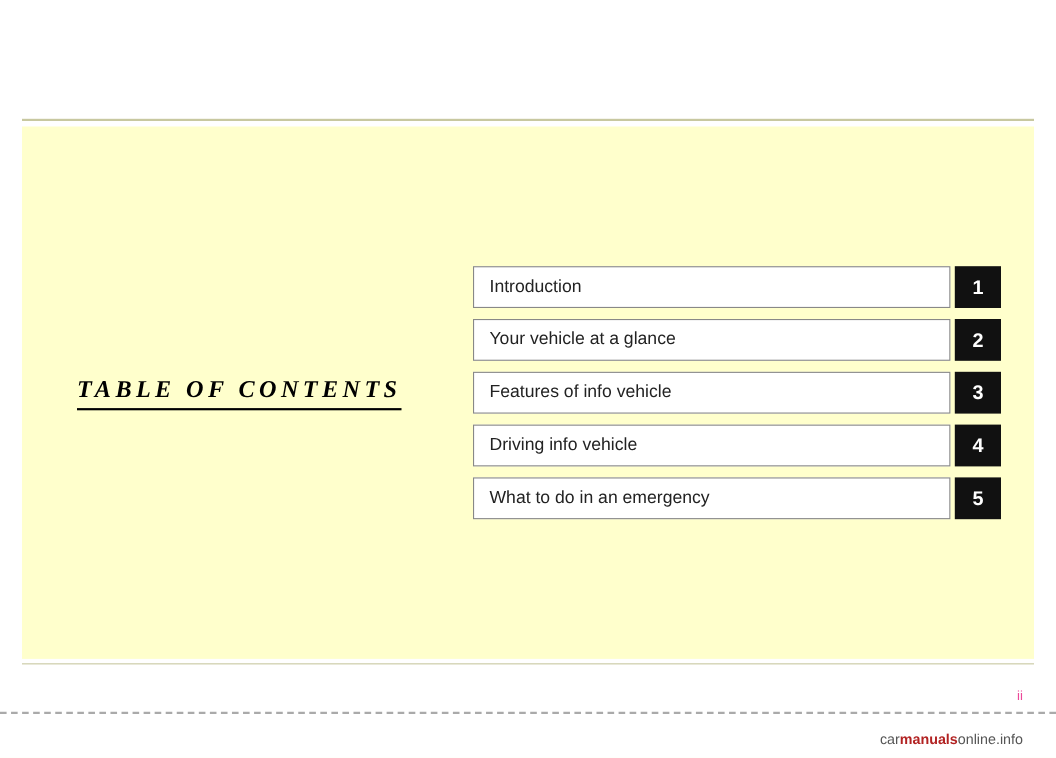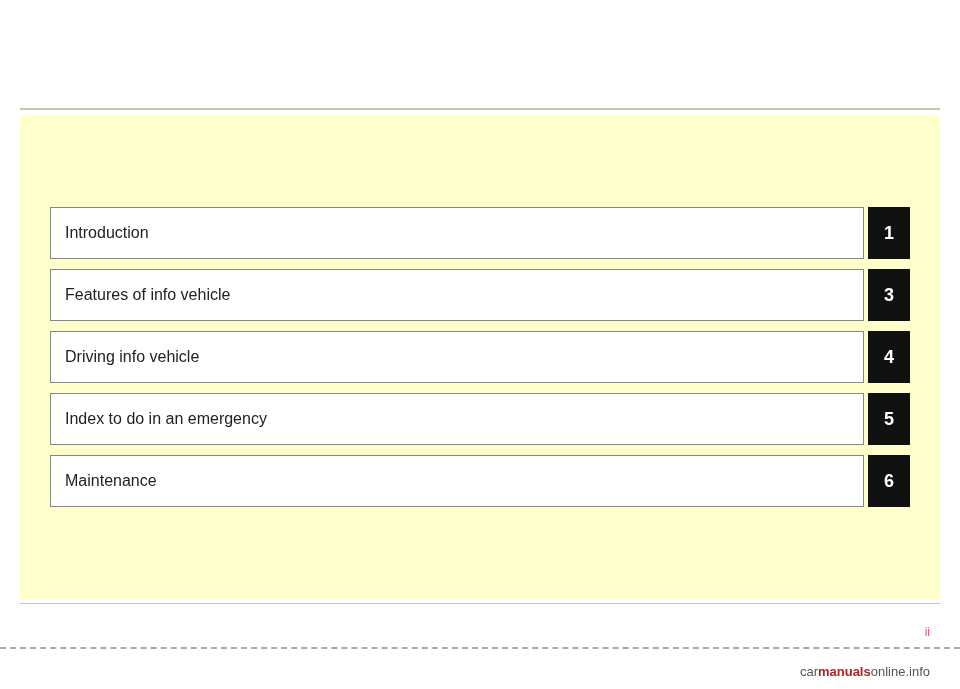--- a/index.html
+++ b/index.html
@@ -66,21 +66,21 @@
     .right-section {
       flex: 1;
       display: flex;
       flex-direction: column;
       gap: 10px;
     }
 
     .toc-row {
       display: flex;
       align-items: stretch;
-      height: 52px;
+      height: 38px;
     }
 
     .toc-label {
       flex: 1;
       border: 1.5px solid #888;
       background: #ffffff;
       display: flex;
       align-items: center;
       padding-left: 14px;
       font-size: 16px;
@@ -132,42 +132,45 @@
       font-weight: bold;
     }
   </style>
 </head>
 <body>
 
 <div class="top-line"></div>
 
 <div class="main-content">
 
+  <div class="left-section">
+    <div class="title-text">TABLE OF CONTENTS</div>
+  </div>
 
   <div class="right-section" id="toc-container">
 
   <div class="toc-row">
         <div class="toc-label">Introduction</div>
         <div class="toc-number">1</div>
+      </div>
+      <div class="toc-row">
+        <div class="toc-label">Your vehicle at a glance</div>
+        <div class="toc-number">2</div>
       </div>
       <div class="toc-row">
         <div class="toc-label">Features of info vehicle</div>
         <div class="toc-number">3</div>
       </div>
       <div class="toc-row">
         <div class="toc-label">Driving info vehicle</div>
         <div class="toc-number">4</div>
       </div>
       <div class="toc-row">
-        <div class="toc-label">Index to do in an emergency</div>
+        <div class="toc-label">What to do in an emergency</div>
         <div class="toc-number">5</div>
-      </div>
-      <div class="toc-row">
-        <div class="toc-label">Maintenance</div>
-        <div class="toc-number">6</div>
       </div>
     </div>
 
 </div>
 
 <div class="bottom-line"></div>
 
 <div class="dashed-line"></div>
 
 <div class="page-num">ii</div>

